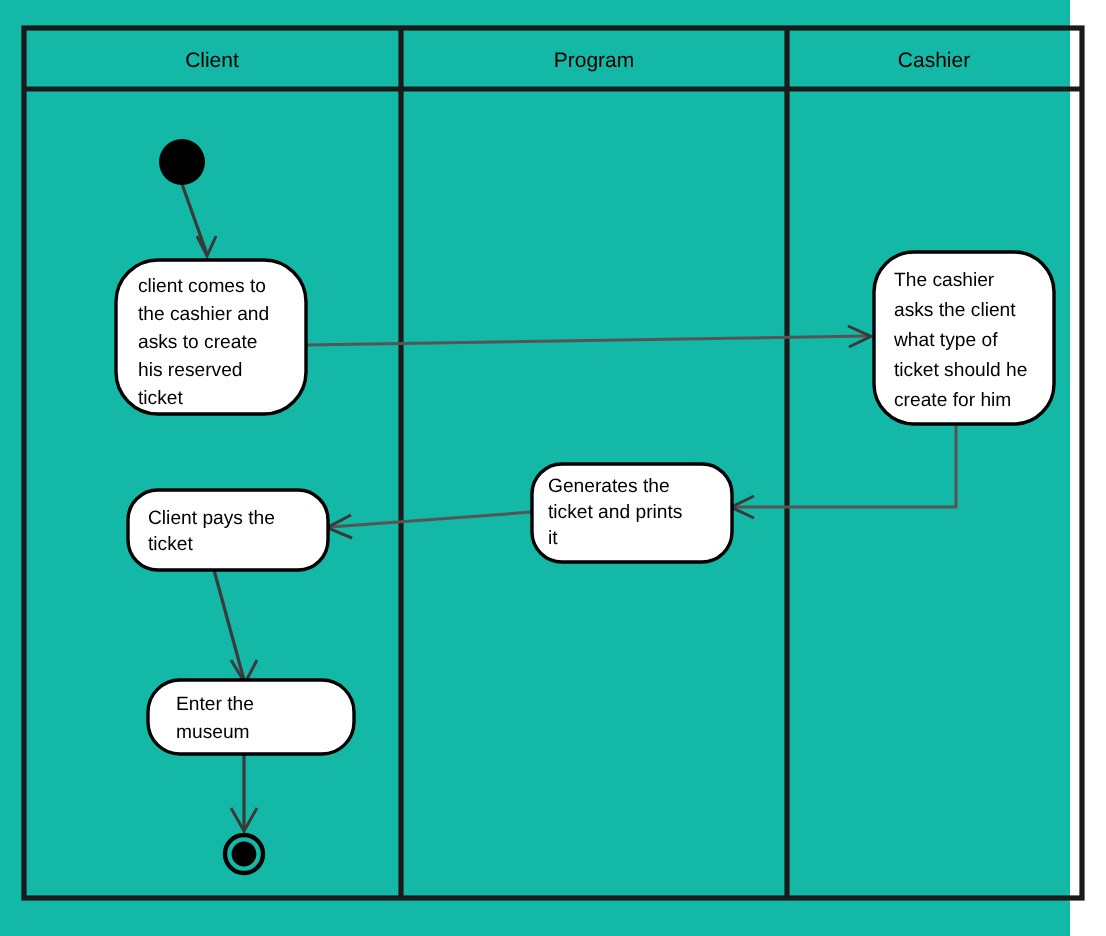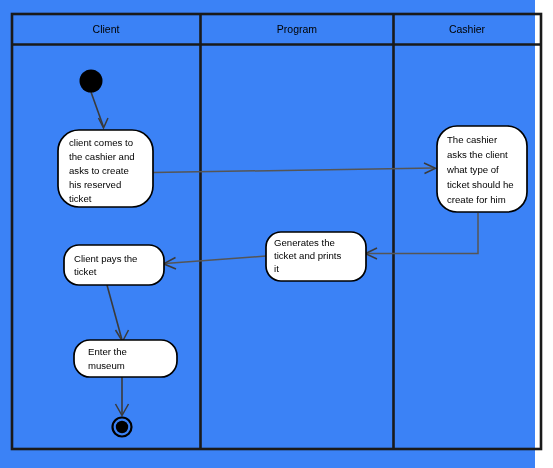--- a/index.html
+++ b/index.html
@@ -10,21 +10,21 @@
   body {
     width: 553px;
     height: 468px;
     overflow: hidden;
     font-family: "Liberation Sans", sans-serif;
   }
   #canvas {
     position: relative;
     width: 535px;
     height: 468px;
-    background: #3b82f6;
+    background: #14b8a6;
   }
   svg#diagram {
     display: block;
     position: absolute;
     left: 0;
     top: 0;
   }
   .lane-frame {
     fill: none;
     stroke: #1a1a1a;

